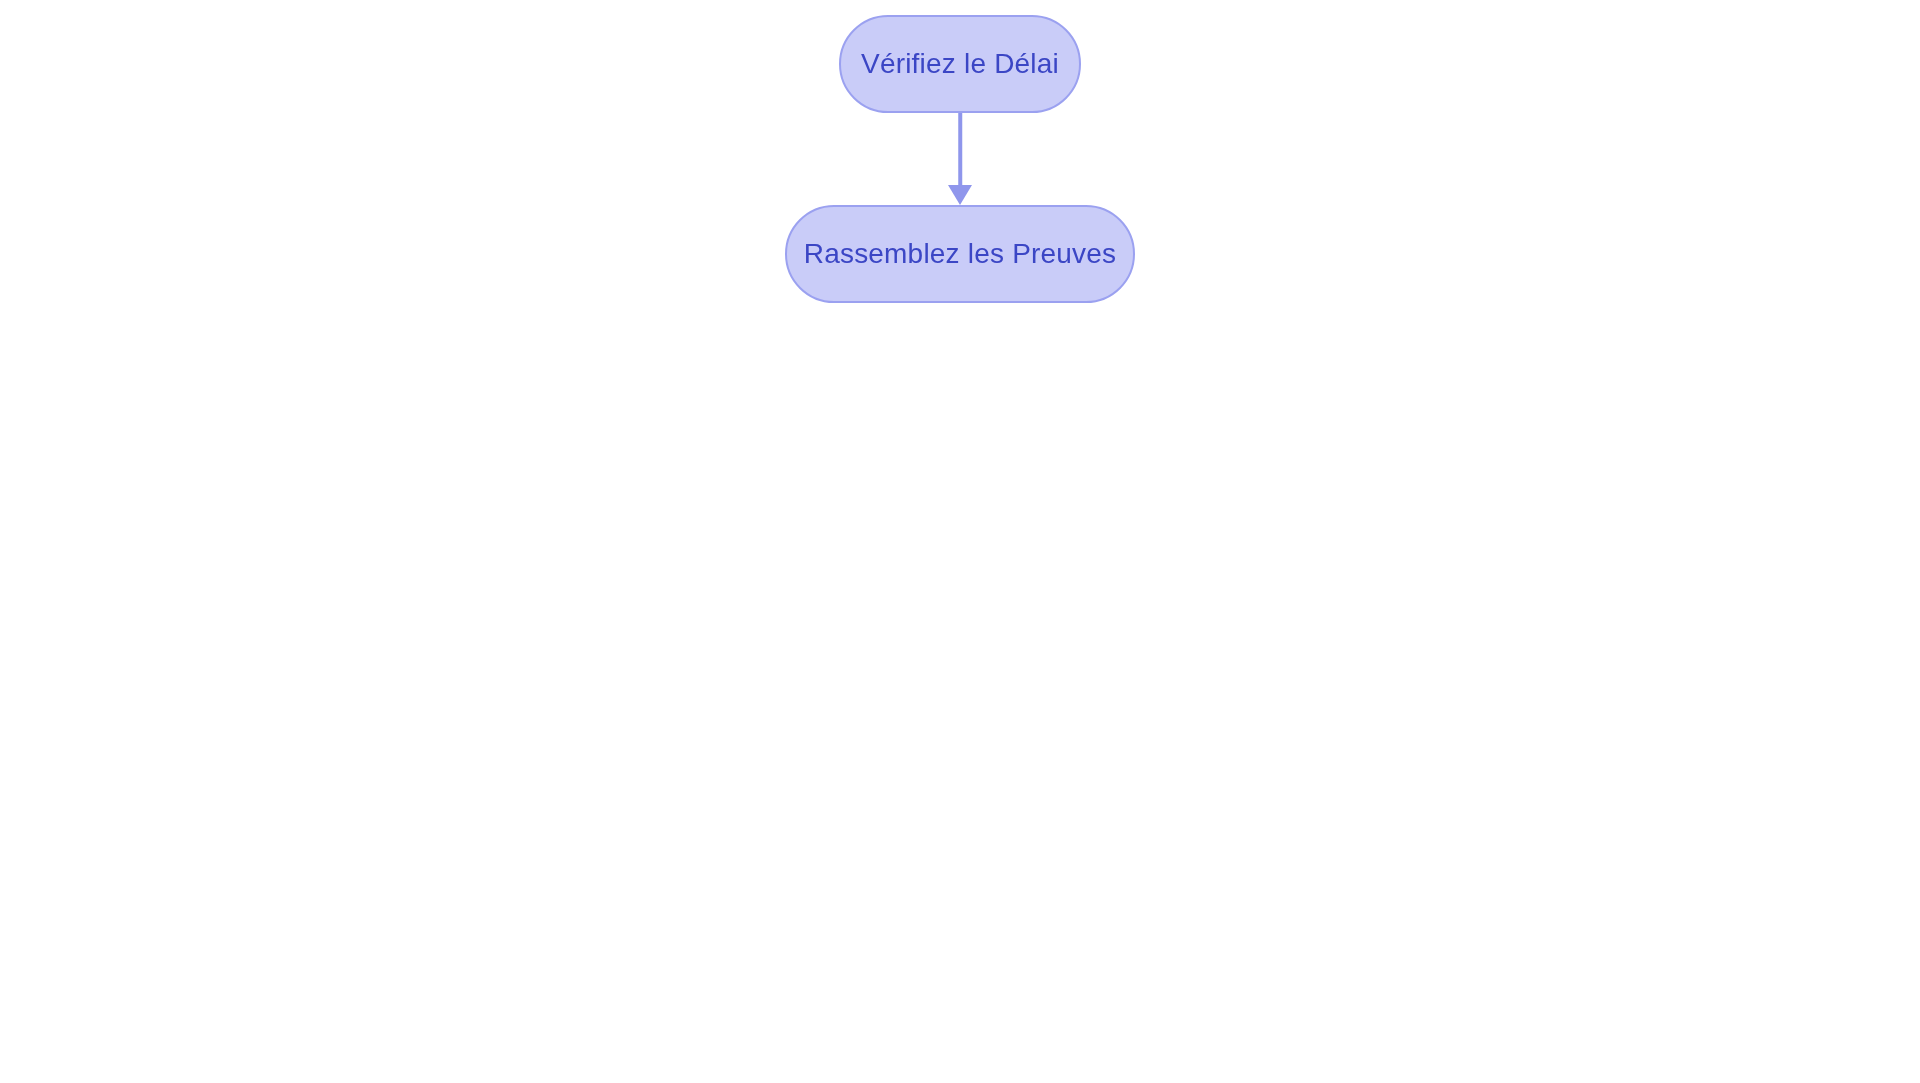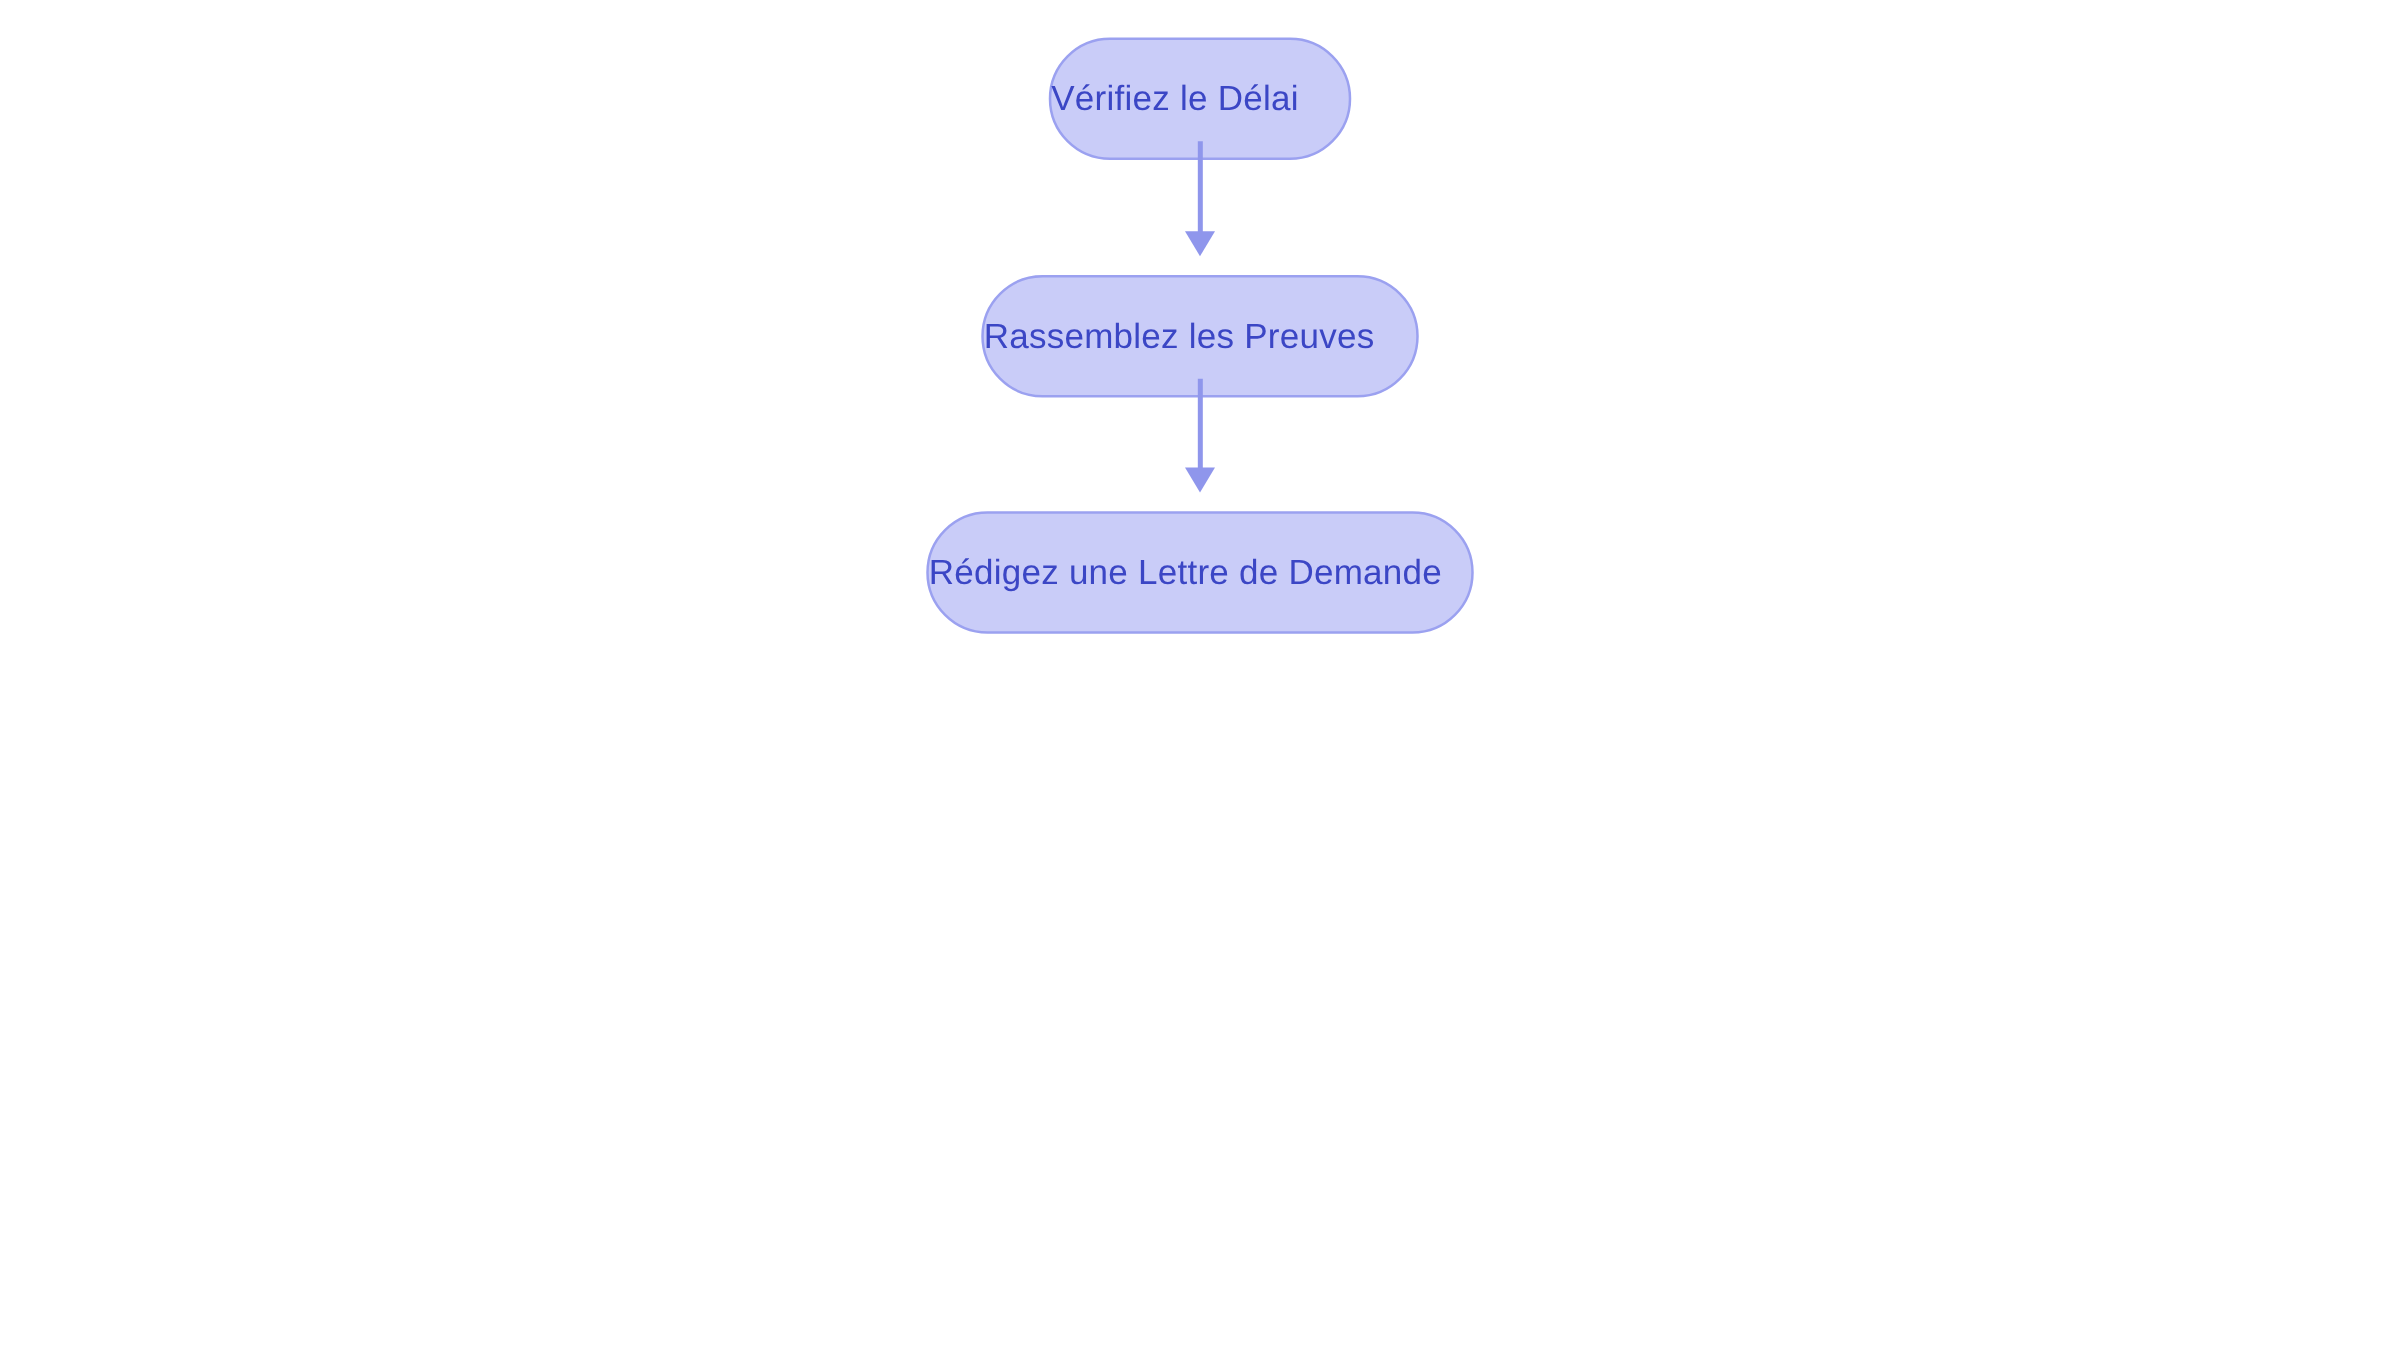--- a/index.html
+++ b/index.html
@@ -26,23 +26,22 @@
   .node {
     position: absolute;
     left: 50%;
     transform: translateX(-50%);
     height: 98px;
     border-radius: 49px;
     background: var(--node-fill);
     border: 2px solid var(--node-border);
     display: flex;
     align-items: center;
-    justify-content: flex-start;
+    justify-content: center;
     white-space: nowrap;
-    margin-top: 15px;
   }
   .node-label {
     font-size: 28px;
     color: var(--node-text);
     letter-spacing: 0.2px;
   }
   .node:nth-of-type(1) { top: 15px;  width: 242px; }
   .node:nth-of-type(2) { top: 205px; width: 350px; }
   .node:nth-of-type(3) { top: 394px; width: 438px; }
   .node:nth-of-type(4) { top: 588px; width: 305px; }
@@ -87,23 +86,20 @@
 <div class="canvas">
 
   <div class="node">
     <span class="node-label">Vérifiez le Délai</span>
   </div>
 
   <div class="node">
     <span class="node-label">Rassemblez les Preuves</span>
   </div>
 
-  <div class="node">
-    <span class="node-label">Rédigez une Lettre de Demande</span>
-  </div>
 
 
 
 
   <div class="connector">
     <div class="arrow-line"></div>
     <div class="arrow-head"></div>
   </div>
 
   <div class="connector">

